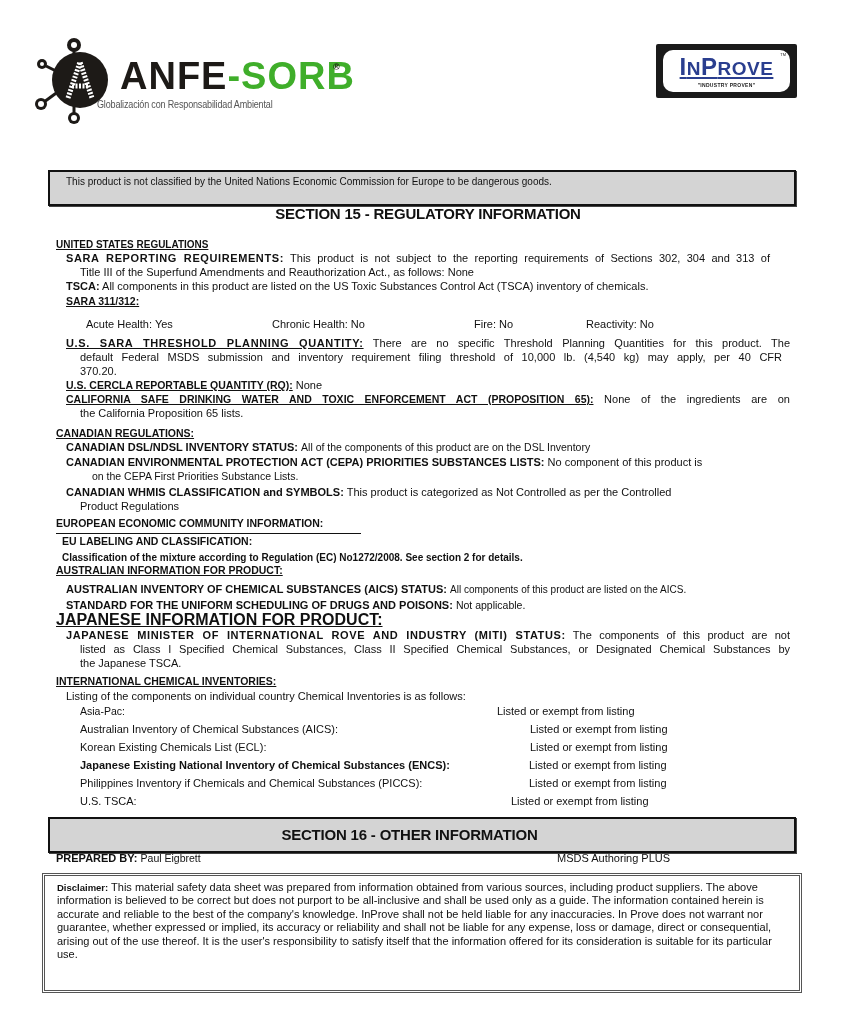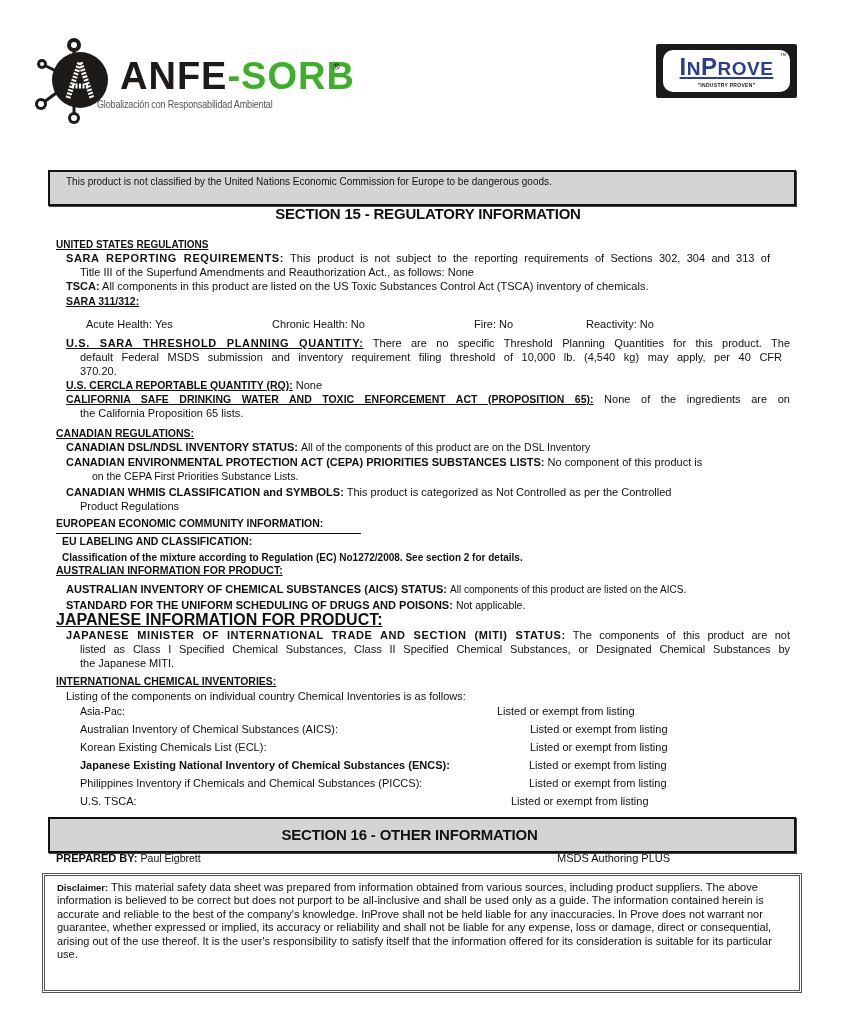--- a/index.html
+++ b/index.html
@@ -119,26 +119,26 @@
 <div class="hr-eec"></div>
 <div class="line b" style="left:62px;top:535px;font-size:10.5px;">EU LABELING  AND CLASSIFICATION:</div>
 <div class="line b" style="left:62px;top:551px;font-size:10px;">Classification of the mixture  according  to Regulation  (EC) No1272/2008. See section  2 for details.</div>
 
 <div class="line b u" style="left:56px;top:564px;font-size:10.5px;">AUSTRALIAN INFORMATION FOR PRODUCT:</div>
 <div class="line" style="left:66px;top:583px;"><span class="b">AUSTRALIAN INVENTORY OF CHEMICAL  SUBSTANCES (AICS)  STATUS:</span> <span style="font-size:10px">All components of this product are listed on the AICS.</span></div>
 <div class="line" style="left:66px;top:599px;"><span class="b">STANDARD FOR THE UNIFORM  SCHEDULING OF DRUGS  AND POISONS:</span> <span style="font-size:10.5px">Not applicable.</span></div>
 
 <div class="line b u" style="left:56px;top:613px;font-size:16px;">JAPANESE  INFORMATION FOR PRODUCT:</div>
 <div class="line" style="left:66px;top:629px;width:724px;">
-  <div class="just"><span class="b wide">JAPANESE  MINISTER  OF  INTERNATIONAL  TRADE  AND  SECTION  (MITI)  STATUS:</span> <span>The components of this product are not</span></div>
+  <div class="just"><span class="b wide">JAPANESE  MINISTER  OF  INTERNATIONAL  ROVE  AND  INDUSTRY  (MITI)  STATUS:</span> <span>The components of this product are not</span></div>
 </div>
 <div class="line" style="left:80px;top:643px;width:710px;">
     <div class="just">listed as Class I Specified Chemical Substances, Class II Specified Chemical Substances, or Designated Chemical Substances by</div>
   </div>
-<div class="line" style="left:80px;top:657px;">the Japanese MITI.</div>
+<div class="line" style="left:80px;top:657px;">the Japanese TSCA.</div>
 
 <div class="line b u" style="left:56px;top:675px;font-size:10.5px;">INTERNATIONAL CHEMICAL  INVENTORIES:</div>
 <div class="line" style="left:66px;top:690px;">Listing of the components  on individual country Chemical Inventories is as follows:</div>
 
 <div class="line" style="left:80px;top:705px;font-size:10.5px;">Asia-Pac:</div>
 <div class="line" style="left:497px;top:705px;">Listed or exempt from listing</div>
 <div class="line" style="left:80px;top:723px;">Australian Inventory of Chemical Substances (AICS):</div>
 <div class="line" style="left:530px;top:723px;">Listed or exempt from listing</div>
 <div class="line" style="left:80px;top:741px;">Korean Existing Chemicals List (ECL):</div>
 <div class="line" style="left:530px;top:741px;">Listed or exempt from listing</div>

